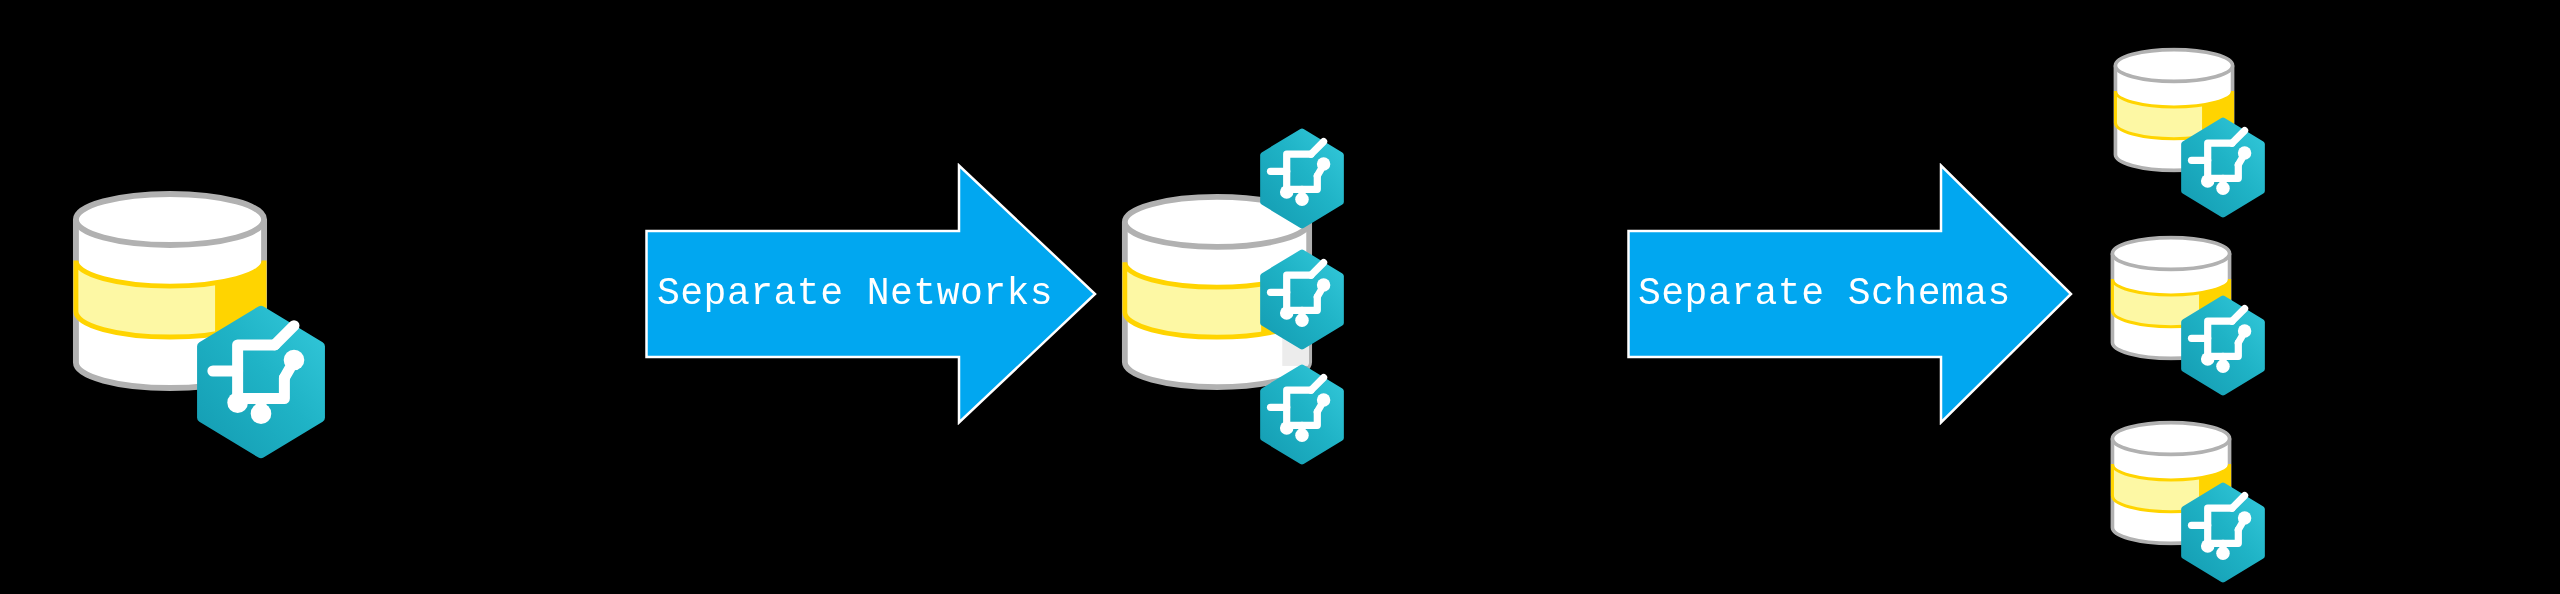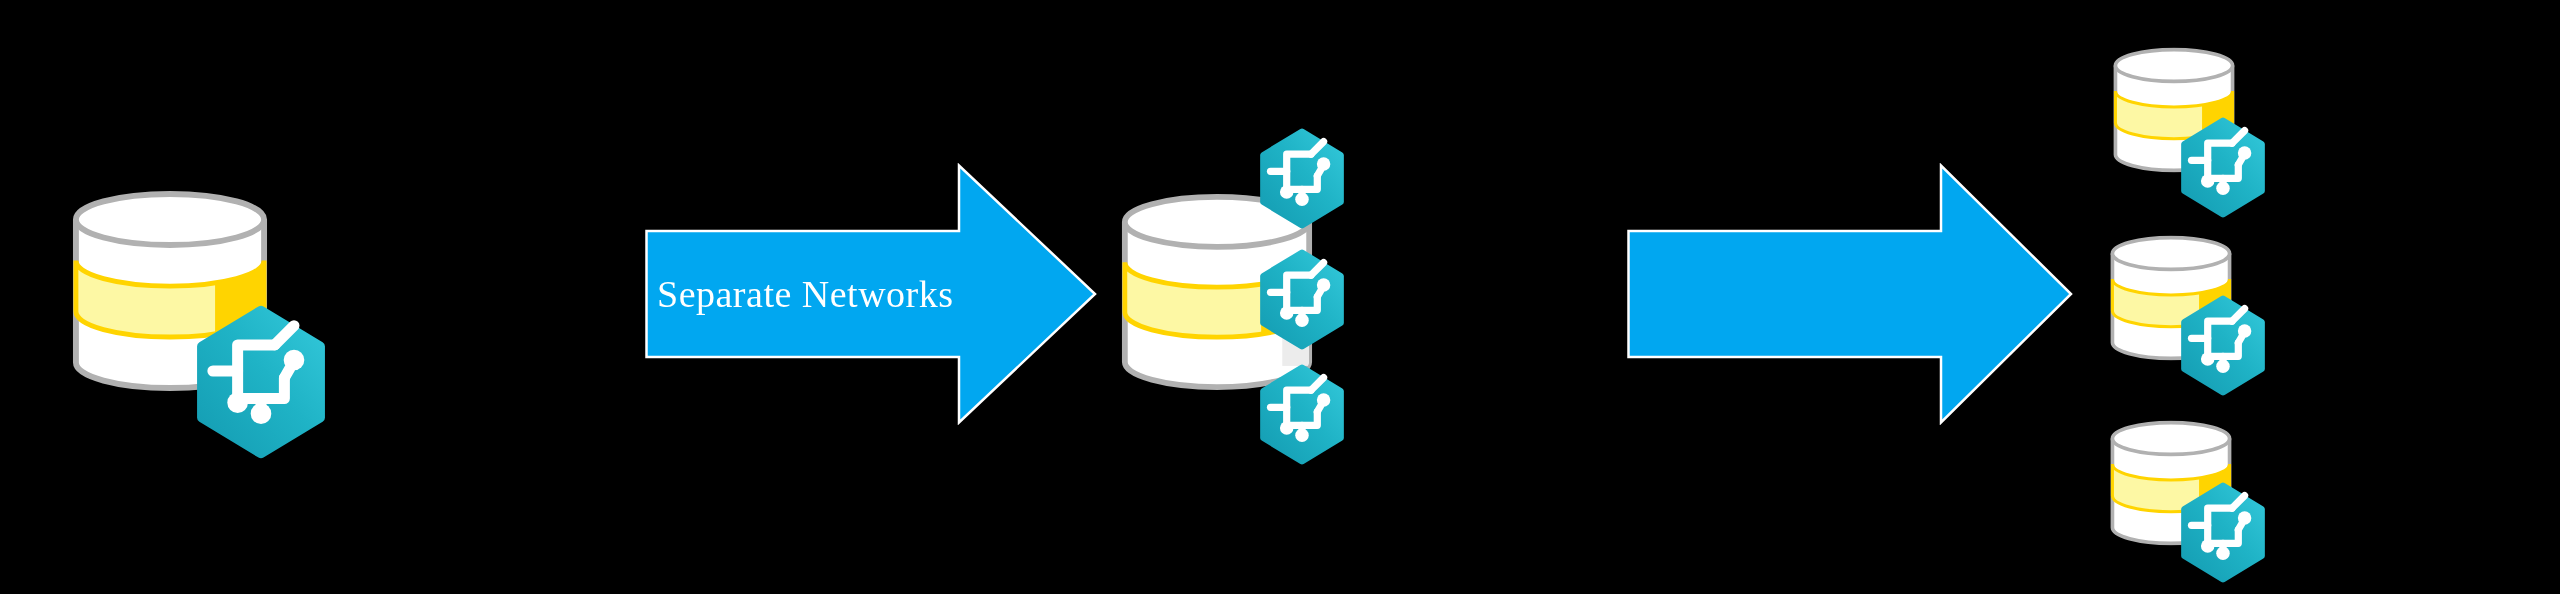--- a/index.html
+++ b/index.html
@@ -1,21 +1,21 @@
 <!DOCTYPE html>
 <html><head>
 <meta charset="utf-8">
 <style>
   html,body{margin:0;padding:0;background:#000;}
   #stage{
     position:relative;
     width:2560px;height:594px;
     background:#000;
     overflow:hidden;
-    font-family:Liberation Serif, serif;
+    font-family:Liberation Mono, monospace;
   }
   .abs{position:absolute;display:block;}
   .arrow-label{
     position:absolute;
     color:#ffffff;
     font-size:38px;
     line-height:44px;
     white-space:nowrap;
     letter-spacing:0.5px;
   }
@@ -84,20 +84,21 @@
   <svg class="abs" style="left:1257px;top:249px" width="90" height="101" viewBox="0 0 100 112">
     <use href="#sym-hex" xlink:href="#sym-hex"></use>
   </svg>
   <svg class="abs" style="left:1257px;top:364px" width="90" height="101" viewBox="0 0 100 112">
     <use href="#sym-hex" xlink:href="#sym-hex"></use>
   </svg>
 
   <svg class="abs" style="left:1627px;top:163px" width="446" height="262" viewBox="0 0 446 262">
     <path d="M1.5,68 H314 V2.5 L444,131 L314,259.5 V194 H1.5 Z" fill="#01a7f0" stroke="#ffffff" stroke-width="2.5" stroke-linejoin="miter"></path>
   </svg>
+  <div class="arrow-label" style="left:1638px;top:272px">Separate Schemas</div>
 
   <svg class="abs" style="left:2113px;top:45px" width="122" height="130" viewBox="0 0 200 206">
     <use href="#sym-db" xlink:href="#sym-db"></use>
   </svg>
   <svg class="abs" style="left:2178px;top:117px" width="90" height="101" viewBox="0 0 100 112">
     <use href="#sym-hex" xlink:href="#sym-hex"></use>
   </svg>
 
   <svg class="abs" style="left:2110px;top:233px" width="122" height="130" viewBox="0 0 200 206">
     <use href="#sym-db" xlink:href="#sym-db"></use>

